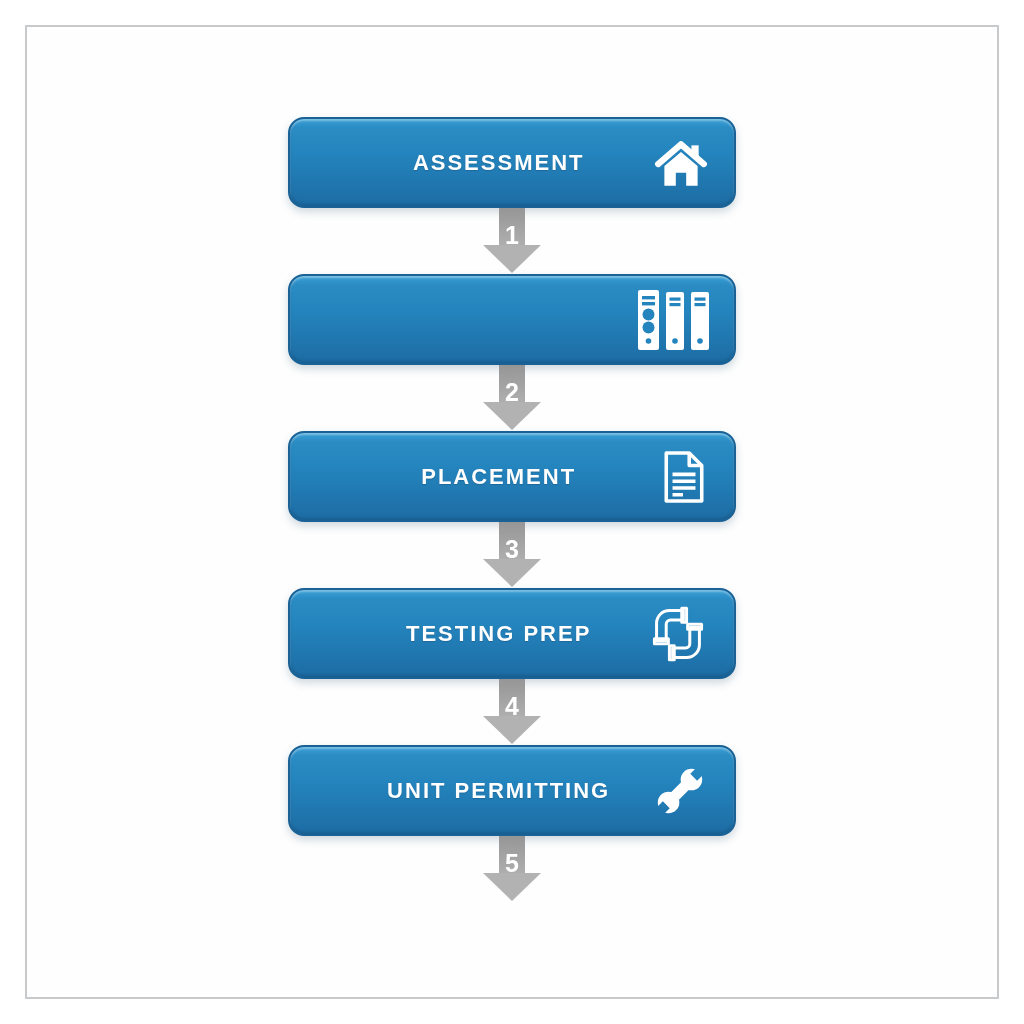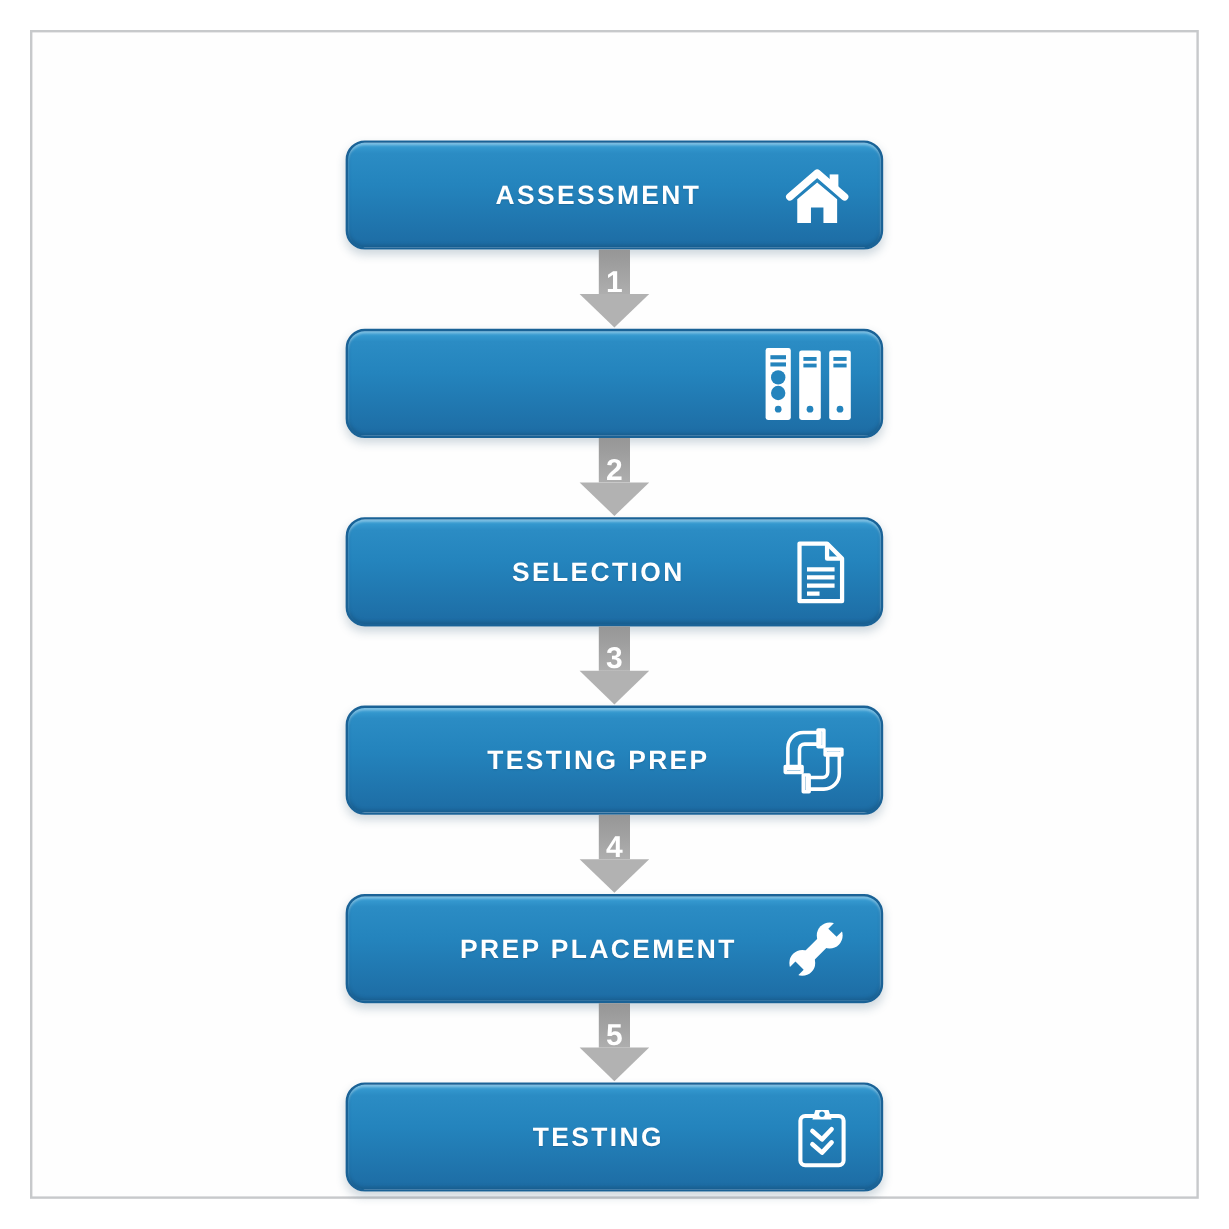--- a/index.html
+++ b/index.html
@@ -123,21 +123,21 @@
     </span>
   </div>
 
   <div class="connector">
     <div class="shaft"></div>
     <div class="arrowhead"></div>
     <span class="connector-number">2</span>
   </div>
 
   <div class="step">
-    <span class="step-label">SELECTION</span>
+    <span class="step-label">PLACEMENT</span>
     <span class="step-icon">
       <svg width="48" height="56" viewBox="0 0 46 52">
         <path d="M6 3 H28 L40 15 V49 H6 Z" fill="none" stroke="#fff" stroke-width="3.4" stroke-linejoin="round"></path>
         <path d="M28 3 V15 H40" fill="none" stroke="#fff" stroke-width="3.4" stroke-linejoin="round"></path>
         <path d="M12 23.5 H34 M12 30 H34 M12 36.5 H34 M12 43 H22" stroke="#fff" stroke-width="3.4" fill="none"></path>
       </svg>
     </span>
   </div>
 
   <div class="connector">
@@ -164,21 +164,21 @@
     </span>
   </div>
 
   <div class="connector">
     <div class="shaft"></div>
     <div class="arrowhead"></div>
     <span class="connector-number">4</span>
   </div>
 
   <div class="step">
-    <span class="step-label">PREP PLACEMENT</span>
+    <span class="step-label">UNIT PERMITTING</span>
     <span class="step-icon">
       <svg width="56" height="56" viewBox="0 0 52 52">
         <defs>
           <mask id="wrench-mask">
             <rect width="52" height="52" fill="#000"></rect>
             <g transform="rotate(-45 26 26)">
               <circle cx="11" cy="26" r="10" fill="#fff"></circle>
               <circle cx="41" cy="26" r="10" fill="#fff"></circle>
               <rect x="11" y="21" width="30" height="10" fill="#fff"></rect>
               <rect x="-4" y="21.5" width="12" height="9" fill="#000"></rect>
@@ -190,26 +190,14 @@
       </svg>
     </span>
   </div>
 
   <div class="connector">
     <div class="shaft"></div>
     <div class="arrowhead"></div>
     <span class="connector-number">5</span>
   </div>
 
-  <div class="step">
-    <span class="step-label">TESTING</span>
-    <span class="step-icon">
-      <svg width="46" height="54" viewBox="0 0 46 52">
-        <rect x="5" y="8" width="36" height="41" rx="4" fill="none" stroke="#fff" stroke-width="3.4"></rect>
-        <path d="M15 11 L17.5 3 H28.5 L31 11 Z" fill="#fff"></path>
-        <circle cx="23" cy="6.6" r="2.3" fill="#2484bd"></circle>
-        <path d="M15 20.5 L23 27.5 L31 19" fill="none" stroke="#fff" stroke-width="3.8" stroke-linecap="round" stroke-linejoin="round"></path>
-        <path d="M15 31.5 L23 38.5 L31 30" fill="none" stroke="#fff" stroke-width="3.8" stroke-linecap="round" stroke-linejoin="round"></path>
-      </svg>
-    </span>
-  </div>
 
 </div>
 
 </body></html>

